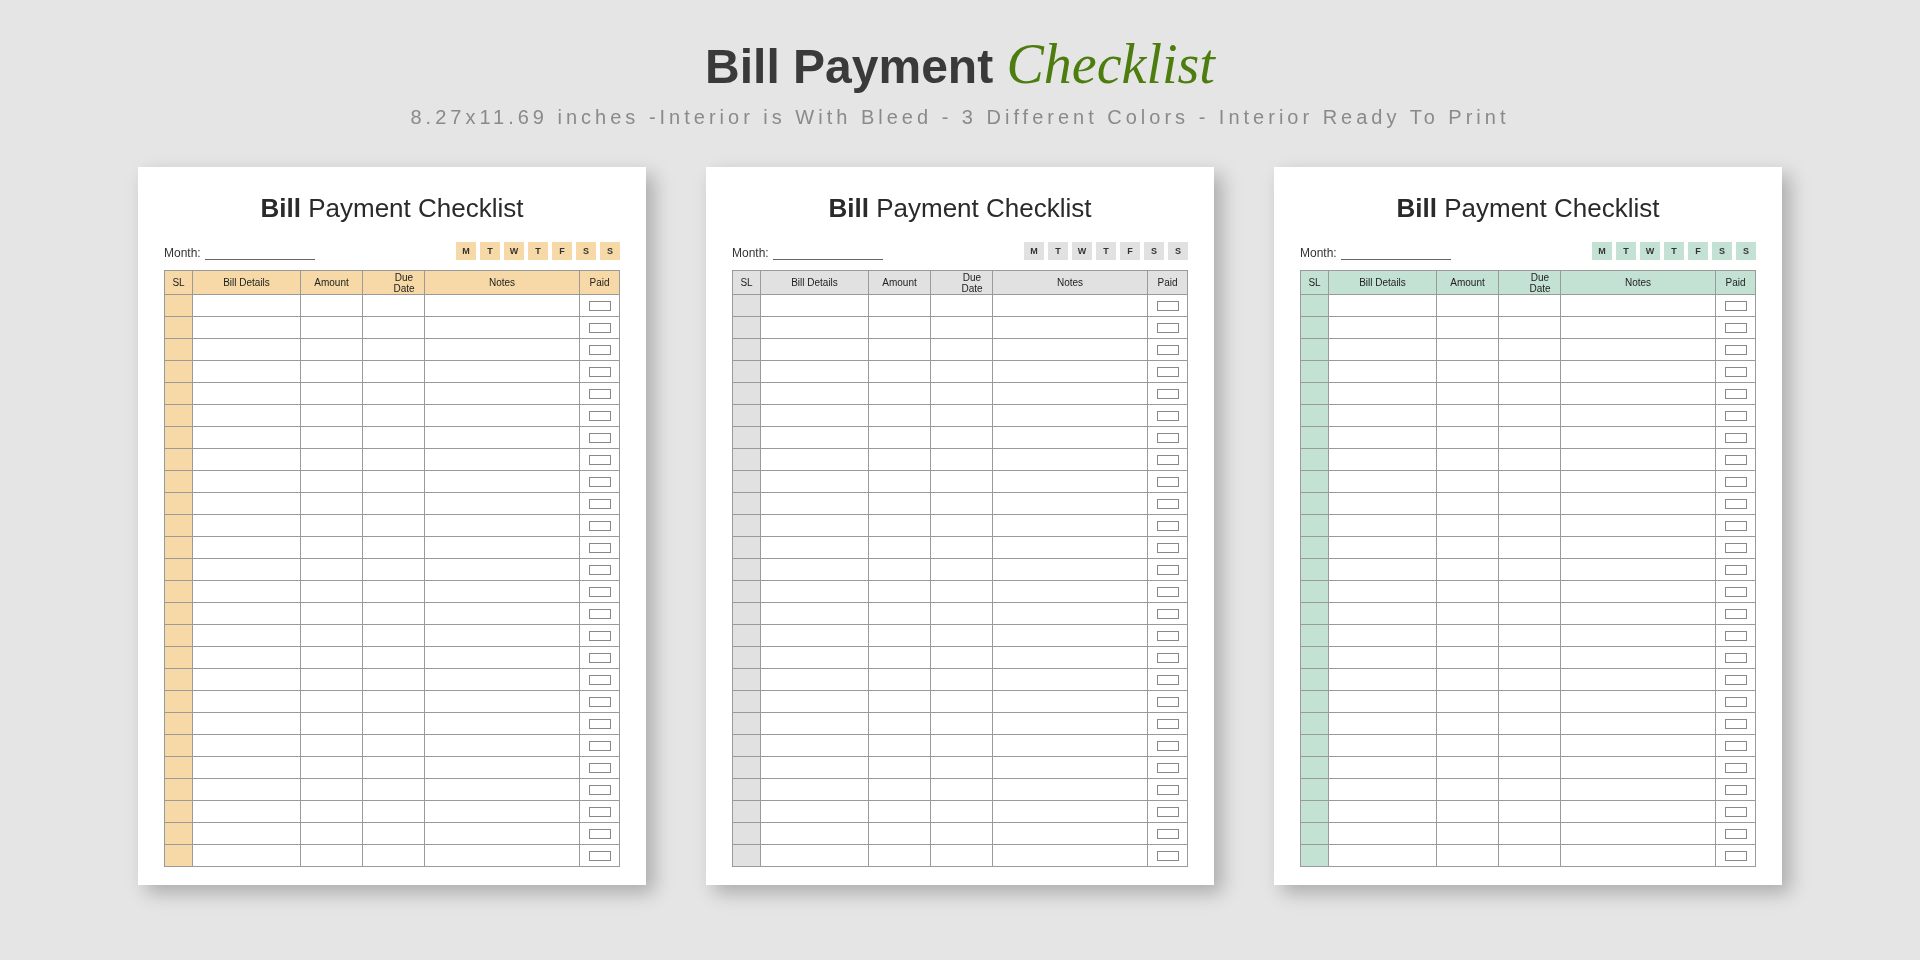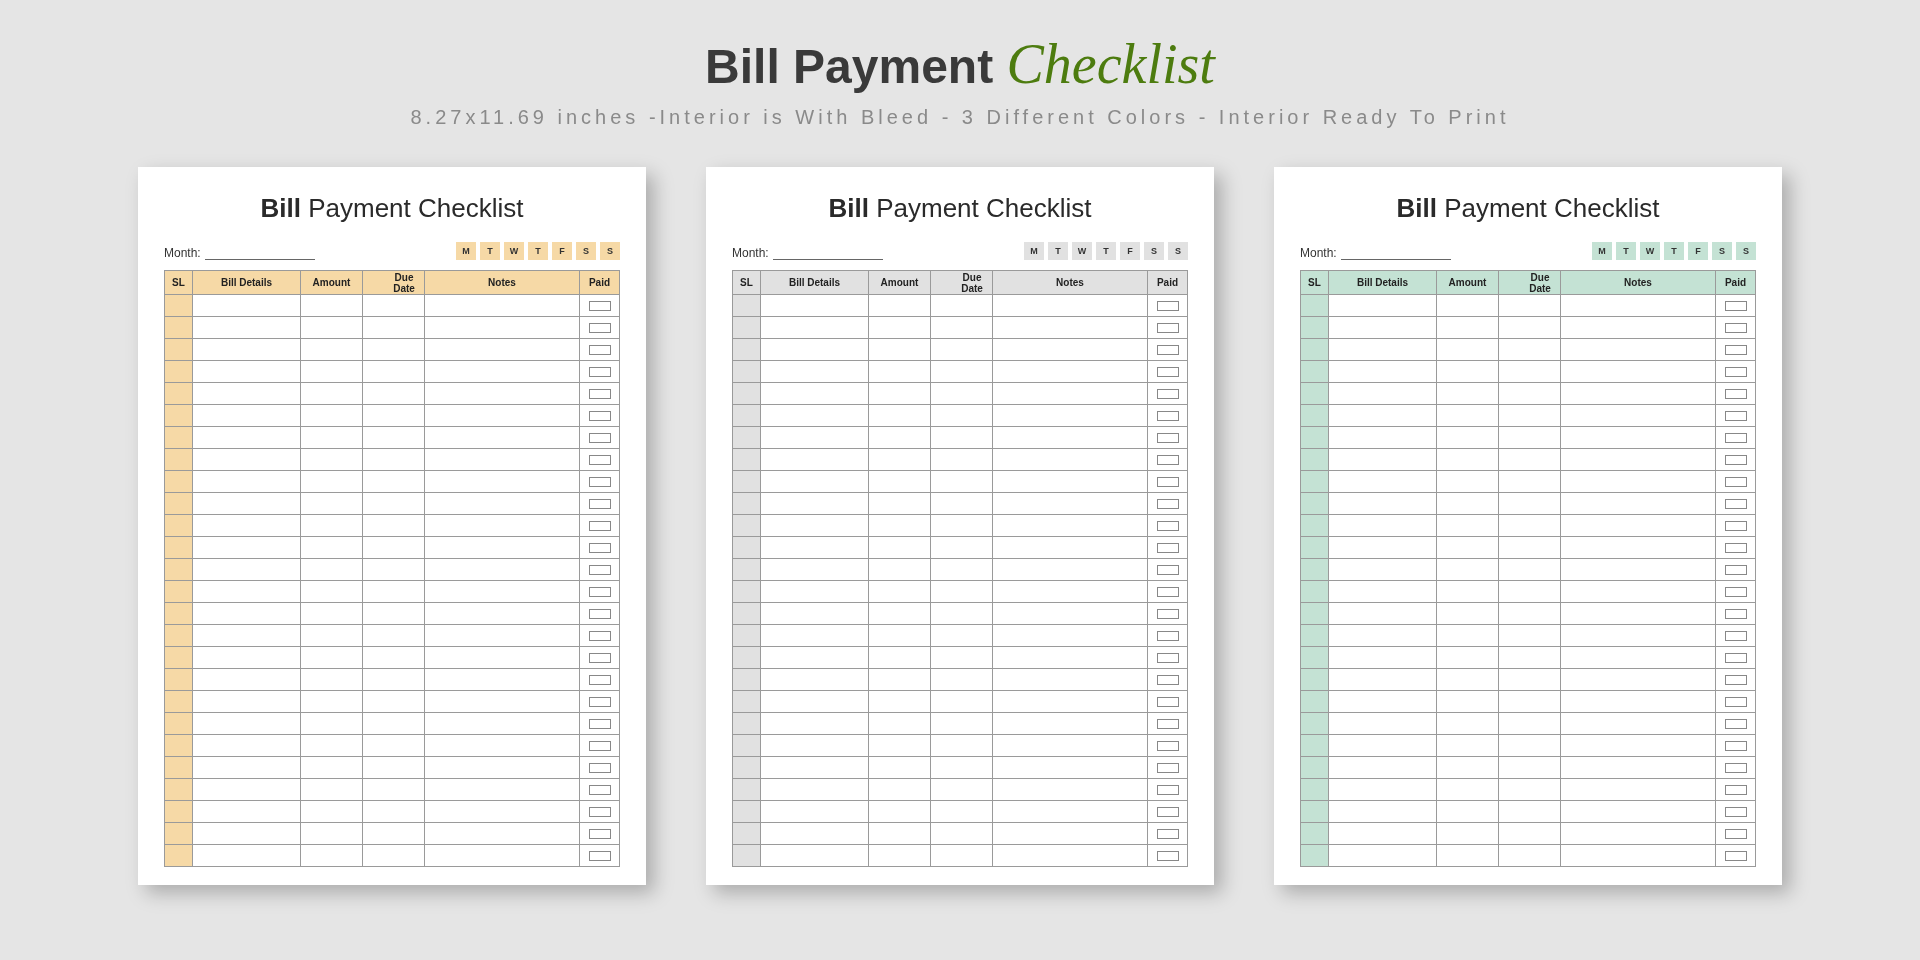--- a/index.html
+++ b/index.html
@@ -94,21 +94,21 @@
     table-layout: fixed;
   }
   .grid-table th, .grid-table td {
     border: 1px solid #9a9a9a;
     height: 22px;
     font-size: 10px;
     text-align: center;
     color: #222;
   }
   .grid-table th {
-    font-weight: 700;
+    font-weight: 400;
     height: 24px;
   }
   .col-sl { width: 28px; }
   .col-details { width: 108px; }
   .col-amount { width: 62px; margin-left: 24px; }
   .col-due { width: 62px; padding-left: 21px; }
   .col-notes { width: auto; }
   .col-paid { width: 40px; }
   .paid-cell {
     padding: 0;

